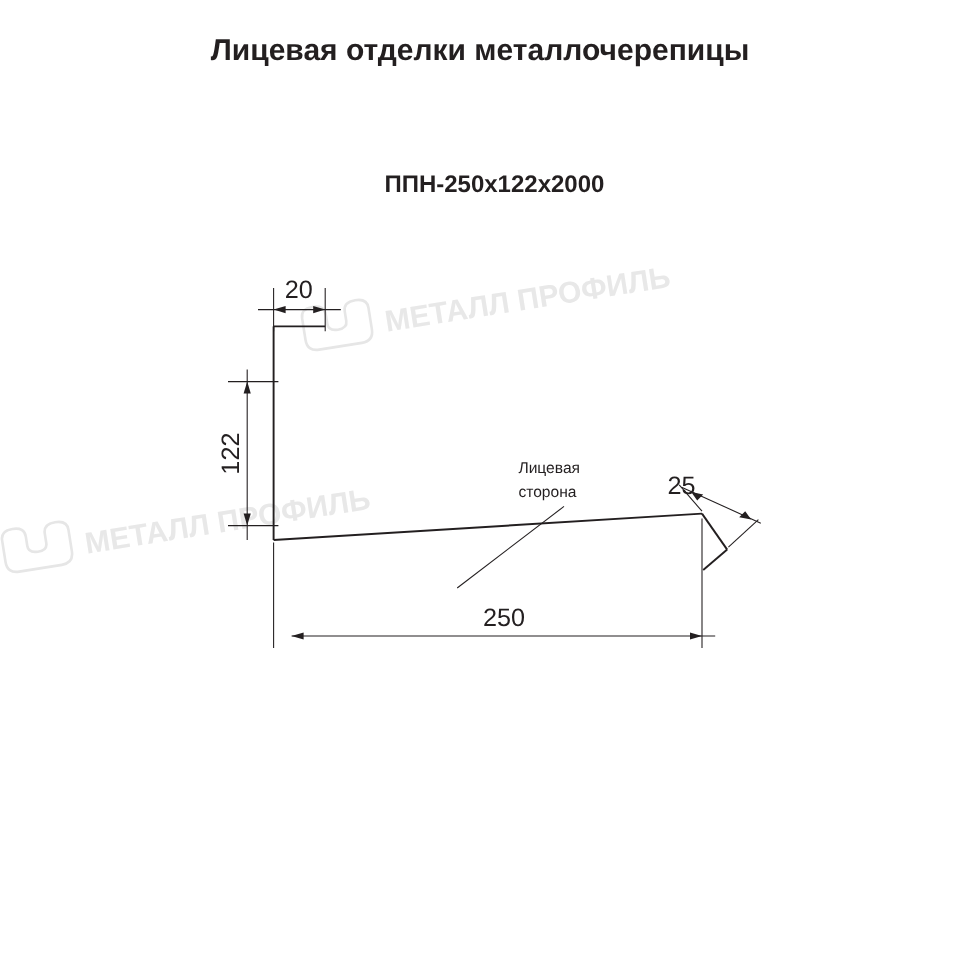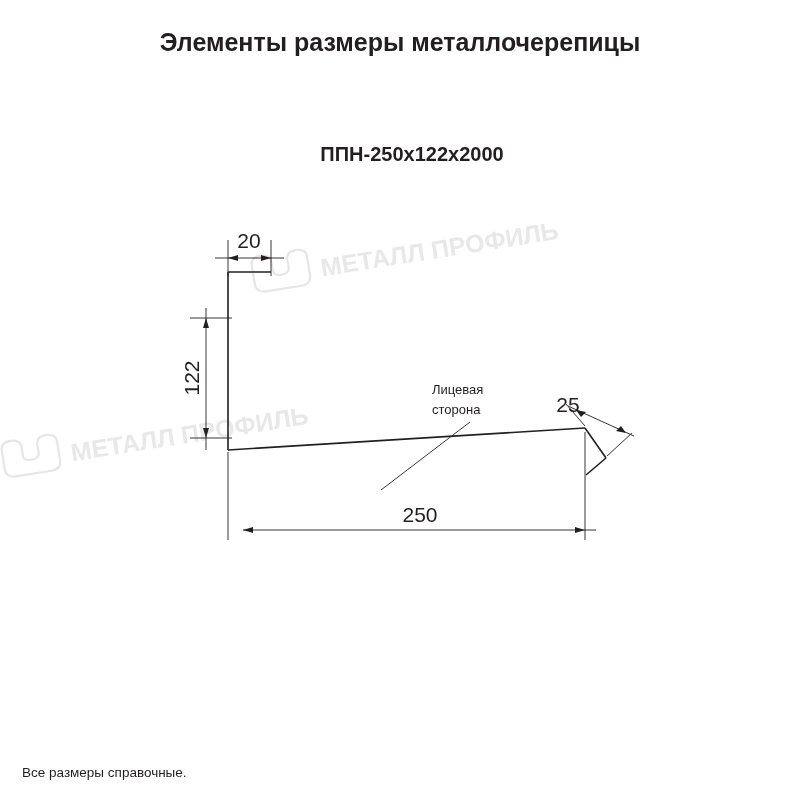--- a/index.html
+++ b/index.html
@@ -88,21 +88,21 @@
     font-size: 25px;
     font-weight: bold;
     fill: #e8e8e8;
   }
 </style>
 </head>
 <body>
 
 <div class="page">
 
-  <div class="title">Элементы размеры металлочерепицы</div>
+  <div class="title">Лицевая отделки металлочерепицы</div>
   <div class="code">ППН-250х122х2000</div>
 
   <div class="drawing">
     <svg width="800" height="420" viewBox="0 0 800 420">
 
       <g transform="translate(240,55) rotate(-9)">
         <path class="wm" d="M10,30 L10,12 Q10,4 20,4 Q30,4 30,12 L30,20 Q30,26 38,26 Q46,26 46,20 L46,12 Q46,4 56,4 Q66,4 66,12 L66,30 Q66,40 56,40 L20,40 Q10,40 10,30 Z"></path>
         <text class="wmtext" x="78" y="34">МЕТАЛЛ ПРОФИЛЬ</text>
       </g>
       <g transform="translate(-10,240) rotate(-9)">
@@ -161,16 +161,15 @@
       <g stroke="#231f20" stroke-width="0.9" fill="none">
         <path d="M381,290 L470,222"></path>
       </g>
       <text class="facetext" x="432" y="194">Лицевая</text>
       <text class="facetext" x="432" y="214">сторона</text>
 
     </svg>
   </div>
 
   <div class="footer">
-    <div>Все размеры справочные.</div>
   </div>
 
 </div>
 
 </body></html>

